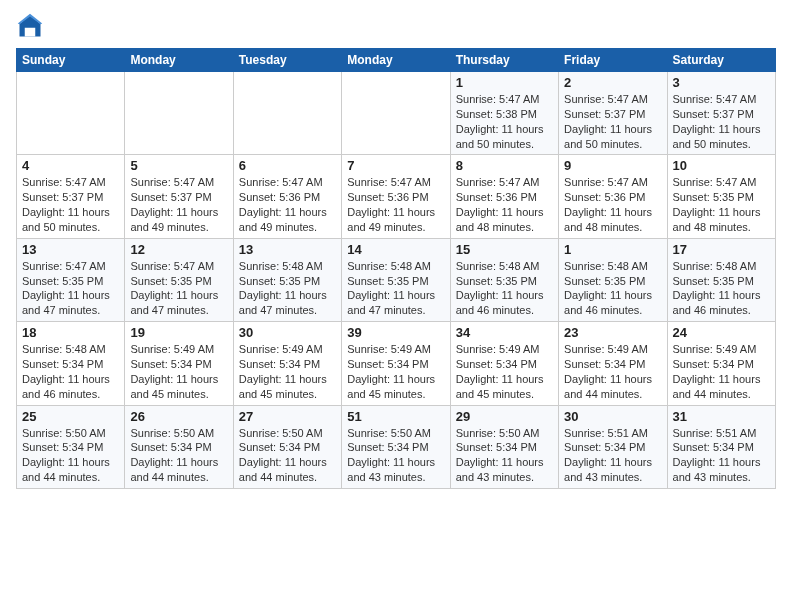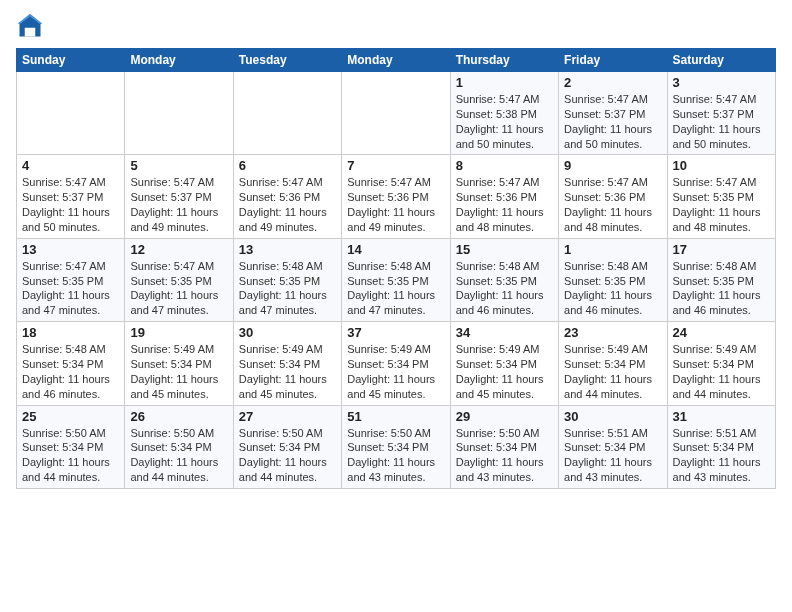--- a/index.html
+++ b/index.html
@@ -214,21 +214,21 @@
           </td>
           <td>
             <span class="day-num">19</span>
             <div class="day-info">Sunrise: 5:49 AM<br>Sunset: 5:34 PM<br>Daylight: 11 hours<br>and 45 minutes.</div>
           </td>
           <td>
             <span class="day-num">30</span>
             <div class="day-info">Sunrise: 5:49 AM<br>Sunset: 5:34 PM<br>Daylight: 11 hours<br>and 45 minutes.</div>
           </td>
           <td>
-            <span class="day-num">37</span>
+            <span class="day-num">39</span>
             <div class="day-info">Sunrise: 5:49 AM<br>Sunset: 5:34 PM<br>Daylight: 11 hours<br>and 45 minutes.</div>
           </td>
           <td>
             <span class="day-num">34</span>
             <div class="day-info">Sunrise: 5:49 AM<br>Sunset: 5:34 PM<br>Daylight: 11 hours<br>and 45 minutes.</div>
           </td>
           <td>
             <span class="day-num">23</span>
             <div class="day-info">Sunrise: 5:49 AM<br>Sunset: 5:34 PM<br>Daylight: 11 hours<br>and 44 minutes.</div>
           </td>

